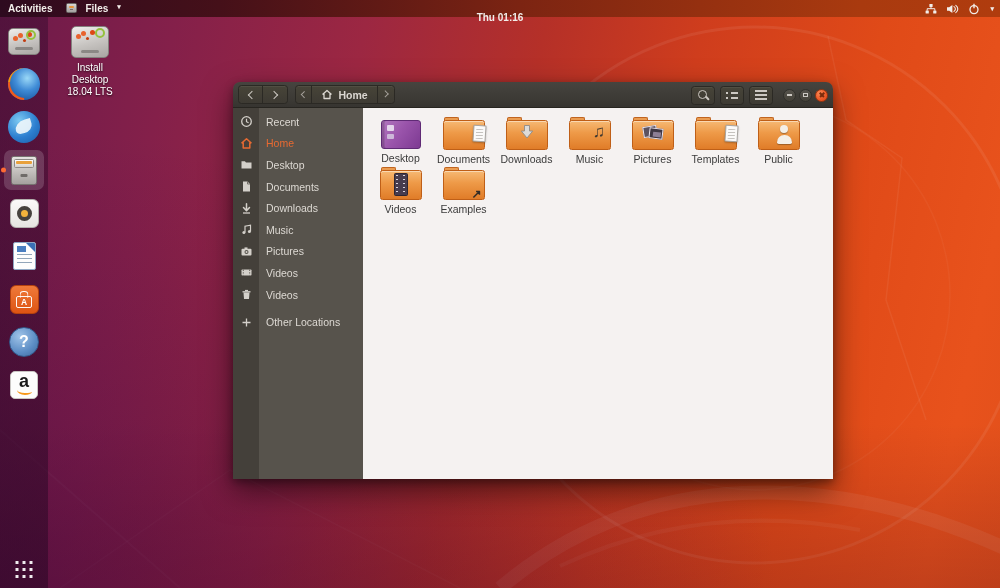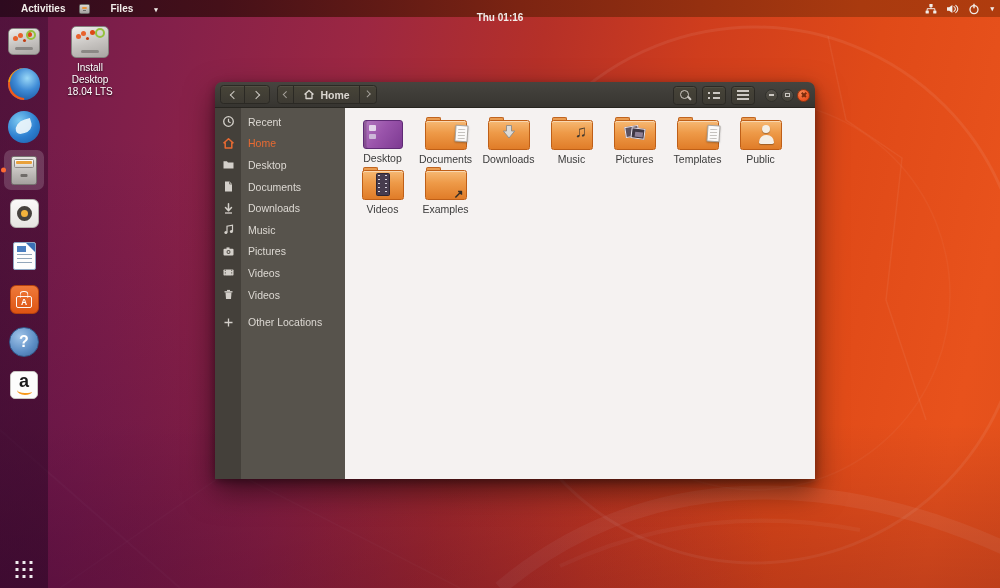--- a/index.html
+++ b/index.html
@@ -7,23 +7,23 @@
   .screen{position:relative;width:1000px;height:588px;overflow:hidden;
     background:linear-gradient(102deg,#6d1a4a 0%,#84204a 16%,#9c2742 33%,#b53028 49%,#cf3d1d 63%,#e04a18 79%,#e8521c 93%,#e2501b 100%);}
   .wall-overlay{position:absolute;inset:0;pointer-events:none;
     background:radial-gradient(ellipse at 0% 100%,rgba(62,6,64,.45),transparent 55%),
                linear-gradient(180deg,transparent 72%,rgba(60,0,25,.22));}
   .wall-svg{position:absolute;inset:0;pointer-events:none;}
 
   
   .topbar{position:absolute;left:0;top:0;width:1000px;height:17px;z-index:40;
     background:linear-gradient(90deg,#2e0a1f 0%,#451019 22%,#611a15 38%,#7c2412 52%,#953010 70%,#a93a0f 86%,#b03c0e 100%);
-    display:flex;align-items:center;padding:0 21px;color:#f2eeea;font-size:10px;font-weight:bold;}
+    display:flex;align-items:center;padding:0 8px;color:#f2eeea;font-size:10px;font-weight:bold;}
   .tb-left{display:flex;align-items:center;gap:14px;}
-  .tb-app{display:flex;align-items:flex-end;gap:20px;}
+  .tb-app{display:flex;align-items:flex-start;gap:8px;}
   .mini-cab{width:11px;height:10px;border-radius:1.5px;background:linear-gradient(#d9d6d3,#a5a2a0);border:1px solid #6f6c6a;position:relative;}
   .mini-cab::before{content:'';position:absolute;left:2px;top:2px;right:2px;height:2px;background:#e8953c;border-radius:1px;}
   .mini-cab::after{content:'';position:absolute;left:3px;bottom:2px;right:3px;height:1px;background:#6f6c6a;}
   .tb-caret{font-size:7px;margin-left:1px;}
   .tb-clock{position:absolute;left:500px;top:0;height:34px;display:flex;align-items:center;transform:translateX(-50%);}
   .tb-right{position:absolute;right:6px;top:0;height:17px;display:flex;align-items:center;gap:9px;}
   .tb-ic{display:flex;align-items:center;}
 
   
   .dock{position:absolute;left:0;top:17px;width:48px;bottom:0;z-index:30;
@@ -82,21 +82,21 @@
   
   .show-apps{position:absolute;bottom:8px;left:50%;transform:translateX(-50%);width:21px;height:21px;
     background-image:radial-gradient(circle,rgba(255,255,255,.92) 1.6px,transparent 1.9px);background-size:7px 7px;background-position:0 0;}
 
   
   .desk-icon{position:absolute;left:56px;top:26px;width:68px;display:flex;flex-direction:column;align-items:center;z-index:5;}
   .desk-icon .ic-installer{width:38px;height:32px;}
   .desk-icon .label{margin-top:4px;text-align:center;color:#fff;font-size:10px;line-height:1.2;text-shadow:0 1px 2px rgba(0,0,0,.75);}
 
   
-  .window{position:absolute;left:215px;top:82px;width:600px;height:397px;border-radius:7px 7px 2px 2px;z-index:20;
+  .window{position:absolute;left:233px;top:82px;width:600px;height:397px;border-radius:7px 7px 2px 2px;z-index:20;
     box-shadow:0 12px 30px rgba(0,0,0,.5),0 3px 8px rgba(0,0,0,.35);}
   .headerbar{height:26px;border-radius:7px 7px 0 0;display:flex;align-items:center;padding:0 5px;position:relative;
     background:linear-gradient(180deg,#46443f 0%,#3b3934 75%,#363430 100%);border-bottom:1px solid #272520;}
   .hbtn{height:19px;background:linear-gradient(180deg,#474438 0%,#3d3a33 100%);border:1px solid #2b2924;border-radius:3.5px;
     display:flex;align-items:center;justify-content:center;box-shadow:inset 0 1px 0 rgba(255,255,255,.06);}
   .btn-group{display:flex;height:19px;border:1px solid #2b2924;border-radius:3.5px;overflow:hidden;
     background:linear-gradient(180deg,#474438 0%,#3d3a33 100%);box-shadow:inset 0 1px 0 rgba(255,255,255,.06);}
   .btn-group .seg{height:100%;display:flex;align-items:center;justify-content:center;border-right:1px solid #2b2924;}
   .btn-group .seg:last-child{border-right:none;}
   .chev{width:6px;height:6px;border-left:1.7px solid #ccc8c2;border-bottom:1.7px solid #ccc8c2;display:inline-block;}

